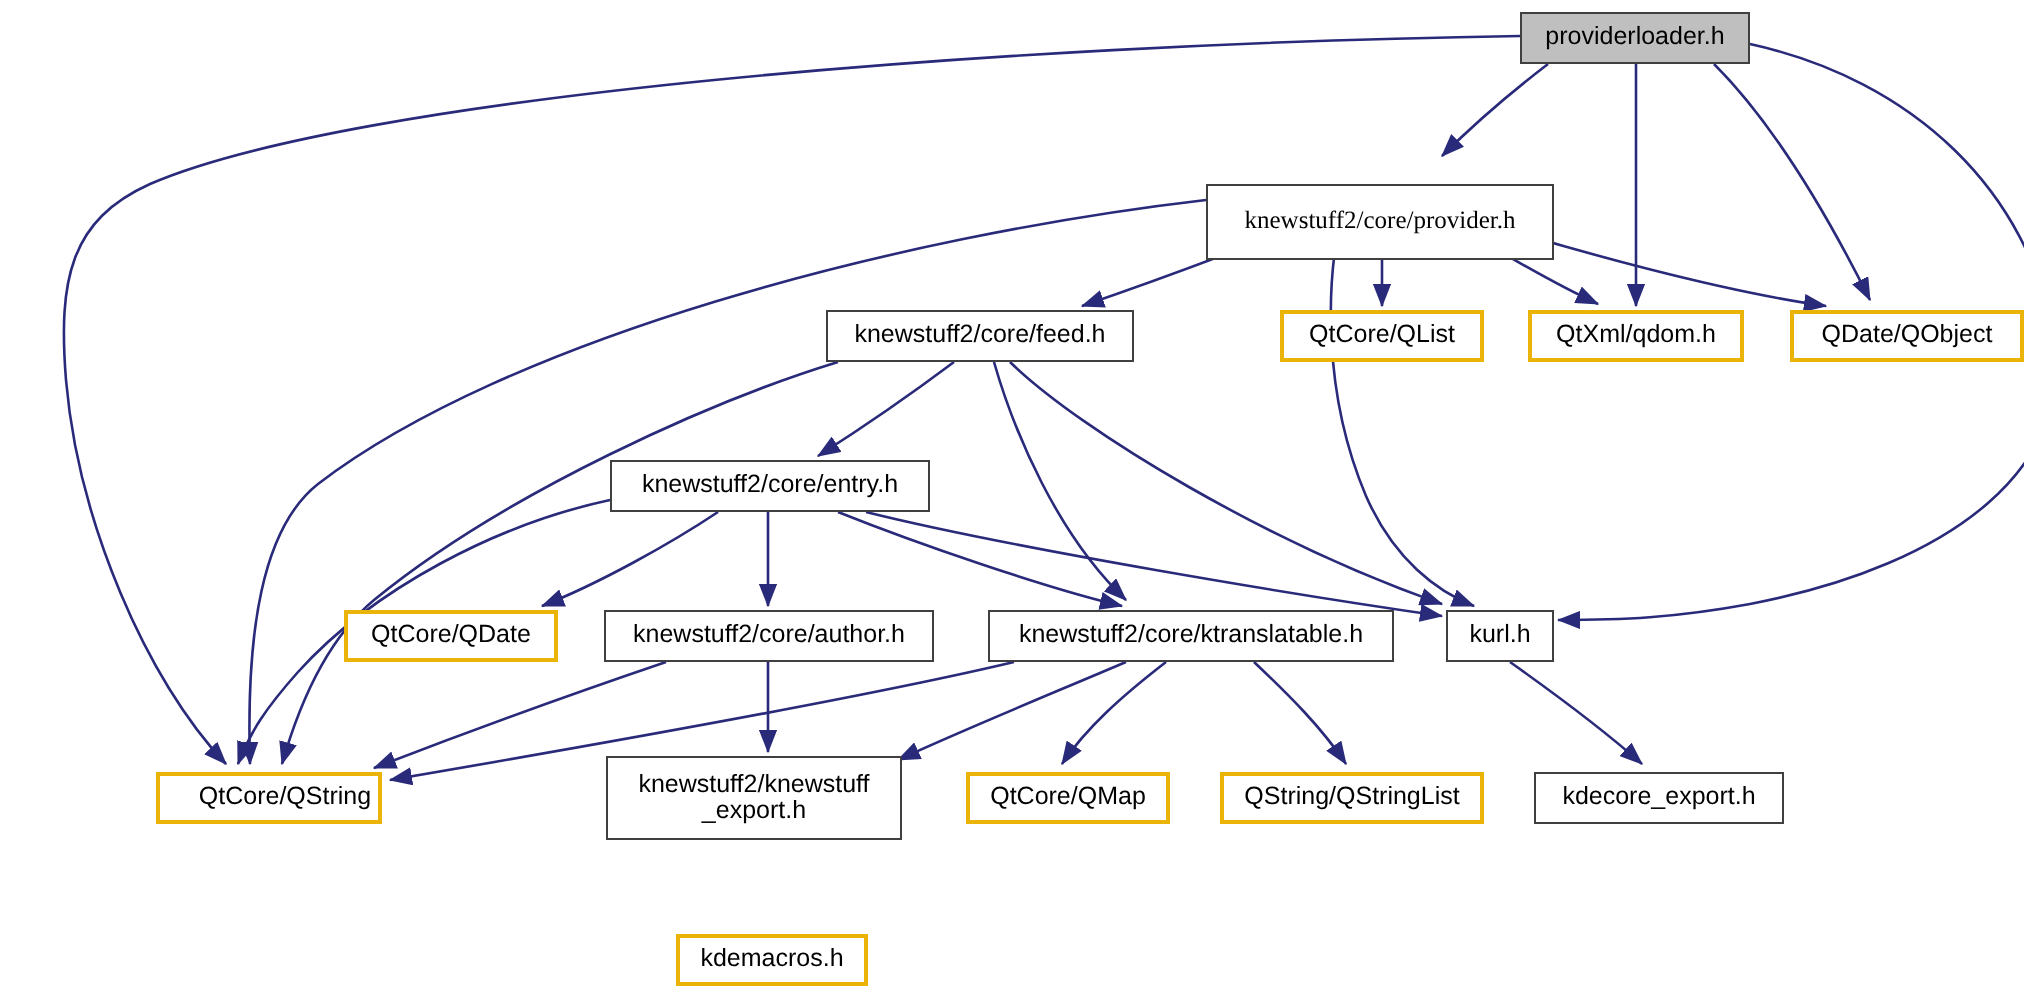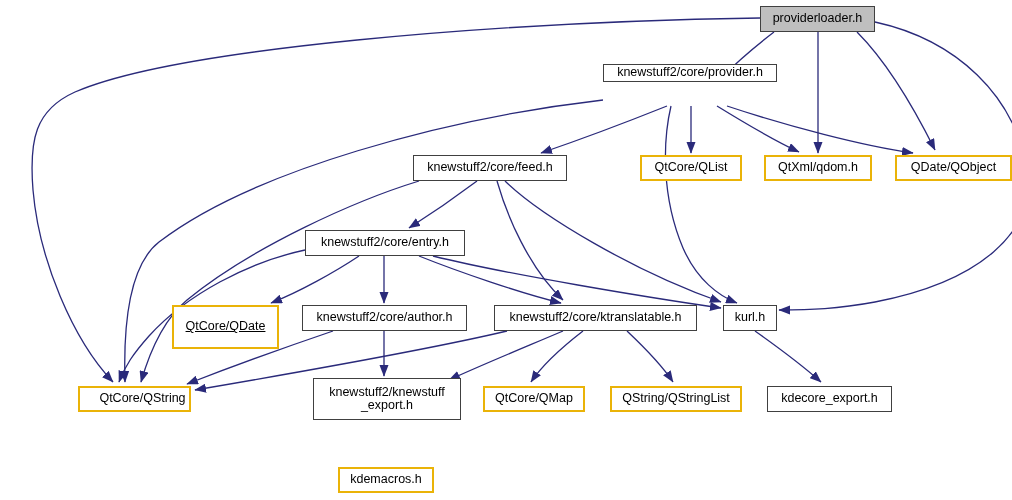--- a/index.html
+++ b/index.html
@@ -48,31 +48,31 @@
         <path d="M 357,331 L 357,376" marker-end="url(#arrow)" stroke="#2a2a7a"></path>
         <path d="M 480,331 C 400,350 250,376 168,390" marker-end="url(#arrow)" stroke="#2a2a7a"></path>
         <path d="M 536,331 C 496,348 452,366 422,380" marker-end="url(#arrow)" stroke="#2a2a7a"></path>
         <path d="M 556,331 C 534,348 516,364 504,382" marker-end="url(#arrow)" stroke="#2a2a7a"></path>
         <path d="M 600,331 C 618,348 634,364 646,382" marker-end="url(#arrow)" stroke="#2a2a7a"></path>
         <path d="M 728,331 C 752,348 776,366 794,382" marker-end="url(#arrow)" stroke="#2a2a7a"></path>
       </g>
   </svg>
   <div id="node-layer">
       <div class="node root" style="left: 733px; top: 6px; width: 115px; height: 26px;">providerloader.h</div>
-      <div class="node int" style="left: 576px; top: 64px; width: 174px; height: 18px;">knewstuff2/core/provider.h</div>
+      <div class="node int" style="left: 576px; top: 92px; width: 174px; height: 38px; font-family: Liberation Serif, serif;">knewstuff2/core/provider.h</div>
       <div class="node int" style="left: 386px; top: 155px; width: 154px; height: 26px;">knewstuff2/core/feed.h</div>
       <div class="node ext" style="left: 613px; top: 155px; width: 102px; height: 26px;">QtCore/QList</div>
       <div class="node ext" style="left: 737px; top: 155px; width: 108px; height: 26px;">QtXml/qdom.h</div>
       <div class="node ext" style="left: 868px; top: 155px; width: 117px; height: 26px;">QDate/QObject</div>
       <div class="node int" style="left: 278px; top: 230px; width: 160px; height: 26px;">knewstuff2/core/entry.h</div>
-      <div class="node ext" style="left: 145px; top: 305px; width: 107px; height: 44px; text-decoration: underline;">QtCore/QDate</div>
+      <div class="node ext" style="left: 145px; top: 305px; width: 107px; height: 26px;">QtCore/QDate</div>
       <div class="node int" style="left: 275px; top: 305px; width: 165px; height: 26px;">knewstuff2/core/author.h</div>
       <div class="node int" style="left: 467px; top: 305px; width: 203px; height: 26px; text-align: center;">knewstuff2/core/ktranslatable.h</div>
       <div class="node int" style="left: 696px; top: 305px; width: 54px; height: 26px;">kurl.h</div>
       <div class="node ext" style="left: 51px; top: 386px; width: 113px; height: 26px; padding-left: 16px;">QtCore/QString</div>
-      <div class="node int" style="left: 286px; top: 378px; width: 148px; height: 42px;">knewstuff2/knewstuff
+      <div class="node int" style="left: 276px; top: 378px; width: 148px; height: 42px;">knewstuff2/knewstuff
 _export.h</div>
       <div class="node ext" style="left: 456px; top: 386px; width: 102px; height: 26px;">QtCore/QMap</div>
       <div class="node ext" style="left: 583px; top: 386px; width: 132px; height: 26px;">QString/QStringList</div>
       <div class="node int" style="left: 740px; top: 386px; width: 125px; height: 26px;">kdecore_export.h</div>
       <div class="node ext" style="left: 311px; top: 467px; width: 96px; height: 26px;">kdemacros.h</div>
     </div>
 </div>
 
 </body></html>

